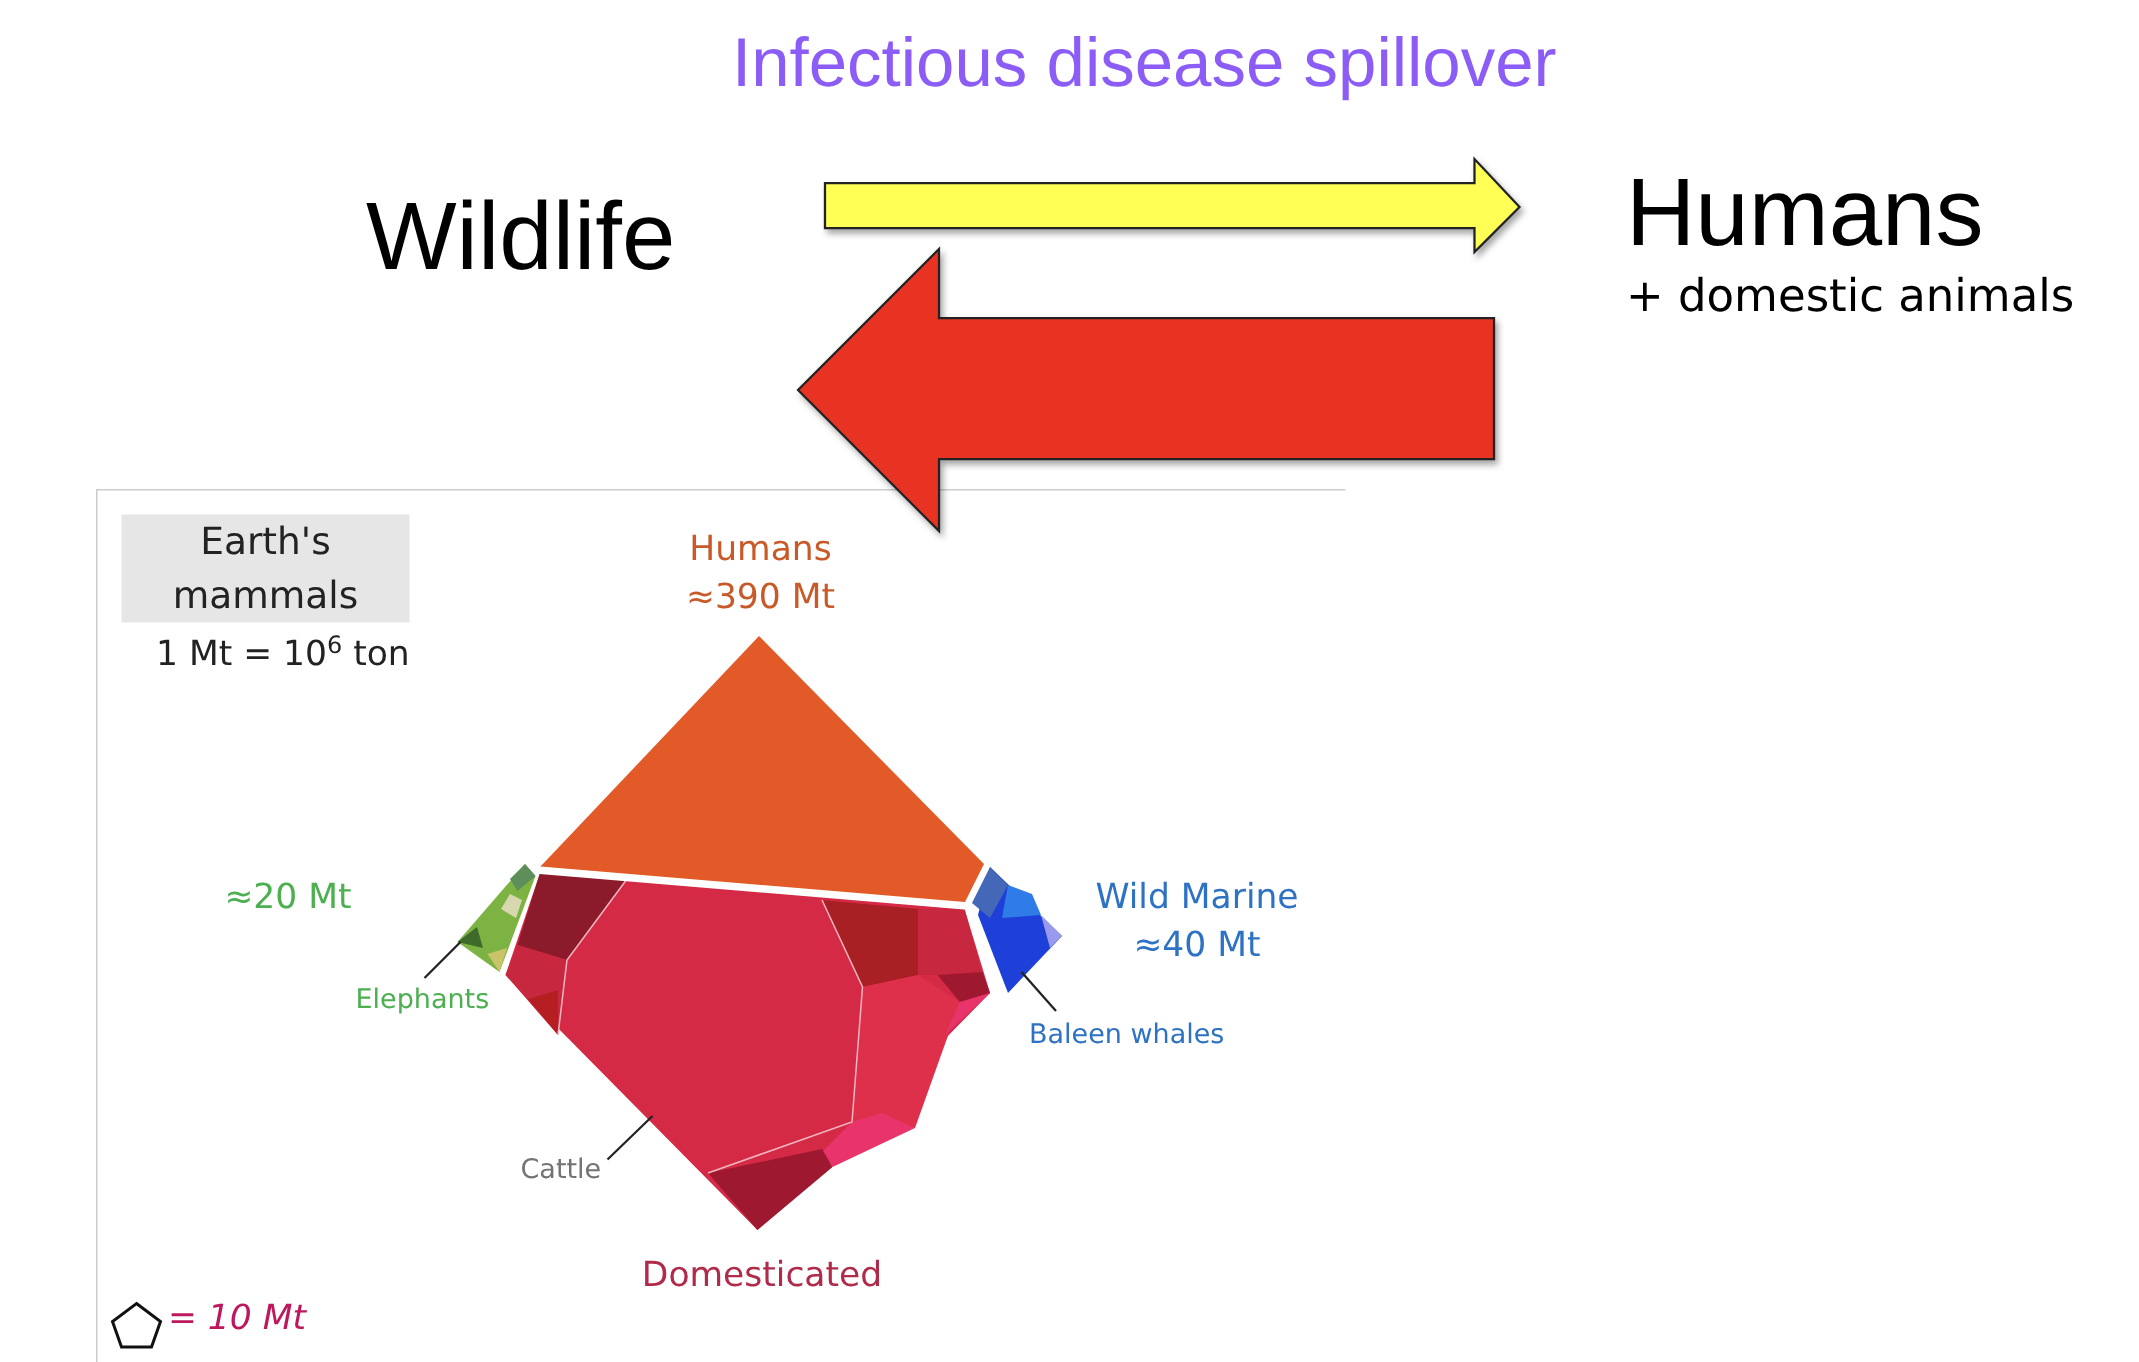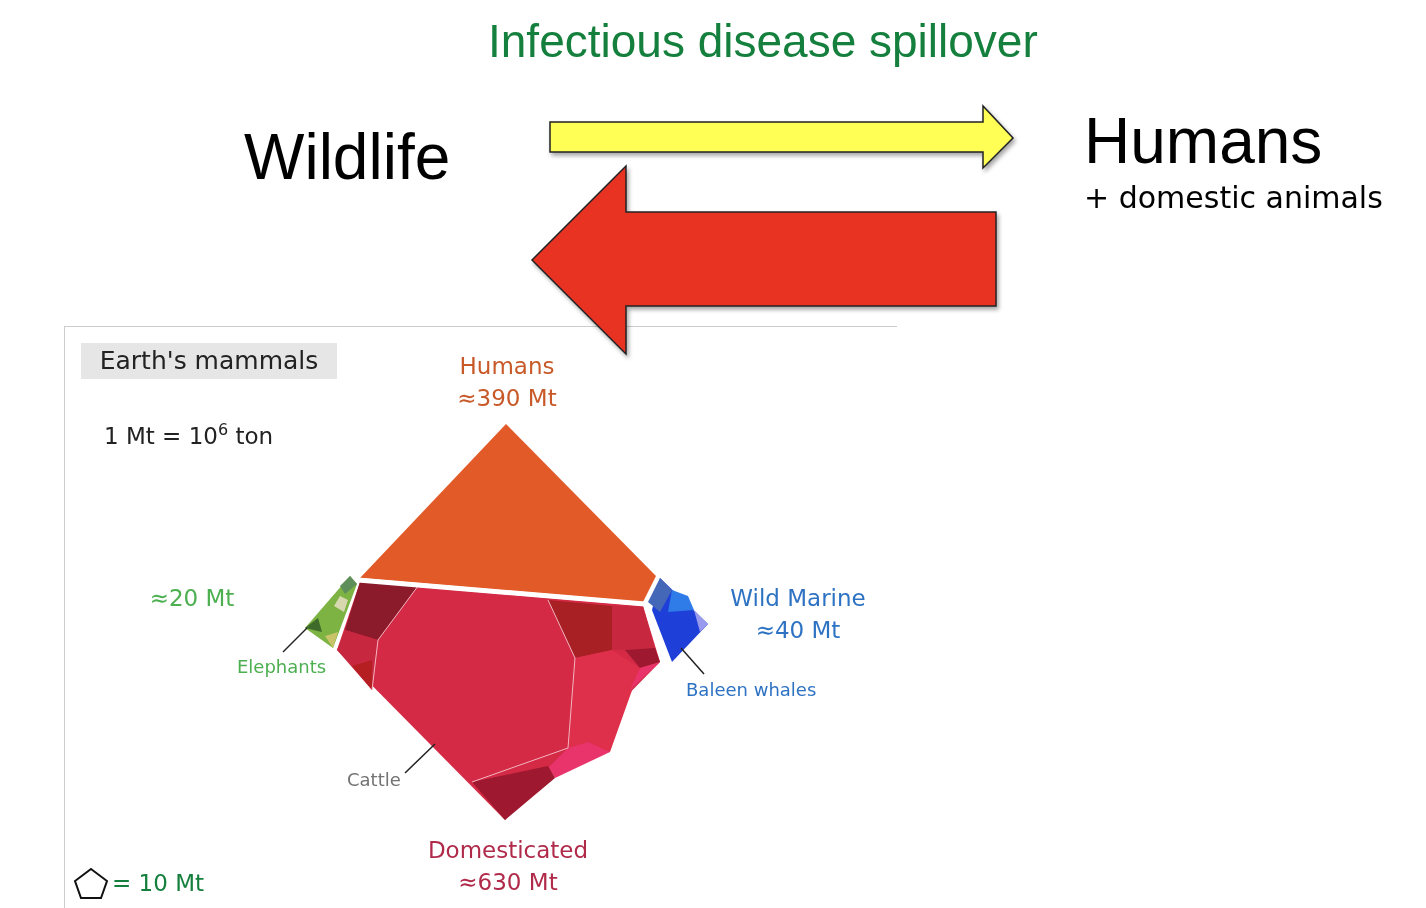--- a/index.html
+++ b/index.html
@@ -1,36 +1,36 @@
 <!DOCTYPE html>
 <html><head>
 <meta charset="utf-8">
 <style>
   html, body { margin:0; padding:0; background:#fff; }
   body { width:1426px; height:908px; position:relative; overflow:hidden; font-family:"DejaVu Sans", sans-serif; }
   .abs { position:absolute; }
-  .title { left:488px; top:14px; font-family:"Liberation Sans", sans-serif; font-size:46px; color:#15803d; white-space:nowrap;text-align:center; }
+  .title { left:488px; top:14px; font-family:"Liberation Sans", sans-serif; font-size:46px; color:#8b5cf6; white-space:nowrap;text-align:center; }
   .wildlife { left:244px; top:104px; font-family:"Liberation Sans", sans-serif; font-size:64px; color:#000;margin-top:16px; }
   .humans { left:1084px; top:104px; font-family:"Liberation Sans", sans-serif; font-size:64px; color:#000; }
   .humans-sub { left:1084px; top:180px; font-size:30px; color:#000; }
   svg.arrows { position:absolute; left:0; top:0; }
   .fig-frame { left:64px; top:326px; width:832px; height:582px; border-left:1px solid #ccc; border-top:1px solid #ccc; }
-  .legend-box { left:81px; top:343px; width:256px; background:#e6e6e6; font-size:25px; line-height:36px; text-align:center; color:#222; }
+  .legend-box { left:81px; top:343px; width:192px; background:#e6e6e6; font-size:25px; line-height:36px; text-align:center; color:#222; }
   .unit { left:104px; top:420px; font-size:23px; color:#222; }
   .unit sup { font-size:16px; }
   .lbl { font-size:23px; text-align:center; line-height:32px; white-space:nowrap; }
   .lbl-humans { left:440px; top:350px; width:134px; color:#c85a29; }
   .lbl-wt { left:96px; top:582px; width:192px; color:#4caf50; }
   .lbl-wm { left:722px; top:582px; width:152px; color:#2e73c3; }
   .lbl-dom { left:420px; top:834px; width:176px; color:#b02a4a; }
   .small { font-size:18px; white-space:nowrap; }
   .lbl-eleph { left:237px; top:656px; color:#4caf50; }
   .lbl-whale { left:686px; top:679px; color:#2e73c3; }
   .lbl-cattle { left:347px; top:769px; color:#737373; }
-  .scale { left:72px; top:866px; font-size:23px; color:#15803d; display:flex; align-items:center; gap:2px; }
+  .scale { left:72px; top:866px; font-size:23px; color:#be185d; display:flex; gap:2px;font-style:italic; }
 </style>
 </head>
 <body>
 
 <div class="abs title">Infectious disease spillover</div>
 <div class="abs wildlife">Wildlife</div>
 <div class="abs humans">Humans</div>
 <div class="abs humans-sub">+ domestic animals</div>
 
 <div class="abs fig-frame"></div>
@@ -91,21 +91,20 @@
 </div>
 <div class="abs lbl lbl-wt">
   <div>≈20 Mt</div>
 </div>
 <div class="abs lbl lbl-wm">
   <div>Wild Marine</div>
   <div>≈40 Mt</div>
 </div>
 <div class="abs lbl lbl-dom">
   <div>Domesticated</div>
-  <div>≈630 Mt</div>
 </div>
 
 <div class="abs small lbl-eleph">Elephants</div>
 <div class="abs small lbl-whale">Baleen whales</div>
 <div class="abs small lbl-cattle">Cattle</div>
 
 <div class="abs scale">
   <svg width="38" height="34">
     <polygon points="19,3 35,15 29,32 9,32 3,15" fill="none" stroke="#111" stroke-width="2"></polygon>
   </svg>

